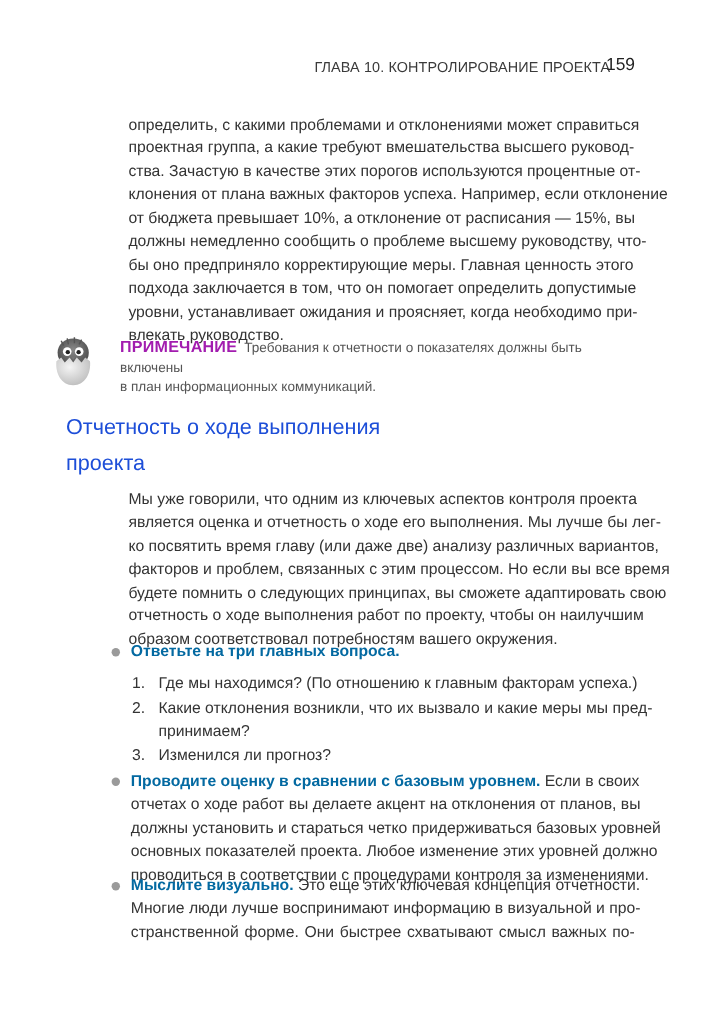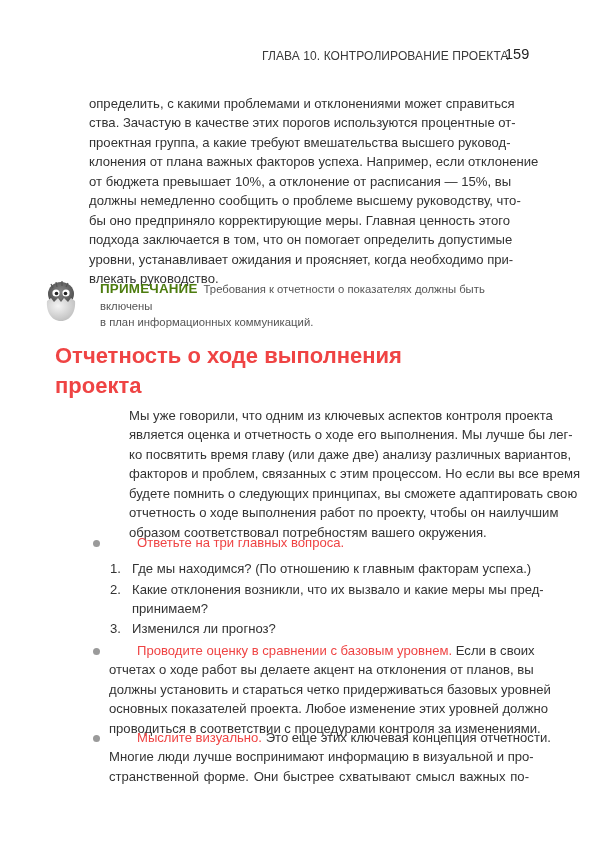--- a/index.html
+++ b/index.html
@@ -10,57 +10,57 @@
     }
     .running-head {
       position: absolute; top: 49px; left: 262px;
       font-size: 12px; color: #3a3a3a; letter-spacing: 0.1px;
     }
     .page-num {
       position: absolute; top: 46px; left: 505px;
       font-size: 14.5px; color: #222; font-weight: 400;
     }
     .body-text {
-      position: absolute; left: 89px; width: 421px;
+      position: absolute; left: 107px; width: 421px;
       font-size: 13.1px; line-height: 19.45px; color: #333;
       text-align: justify;
     }
     .body-text .ln { display: block; white-space: nowrap; text-align-last: justify; height: 19.45px; }
     .body-text .ln.last { text-align-last: left; }
     .p1 { top: 94px; }
     .note {
       position: absolute; left: 37px; top: 277px; width: 500px;
     }
     .note-icon {
       position: absolute; left: 6px; top: 2px; width: 36px; height: 44px;
     }
     .note-text {
       position: absolute; left: 63px; top: 4px; width: 440px;
       font-size: 11.3px; line-height: 16.5px; color: #555;
     }
     .note-label {
-      font-weight: 700; font-size: 13.4px; color: #4d7c0f; letter-spacing: 0.2px; margin-right: 6px;
+      font-weight: 700; font-size: 13.4px; color: #a21caf; letter-spacing: 0.2px; margin-right: 6px;
     }
     .section-title {
       position: absolute; left: 55px; top: 341px; width: 500px;
-      font-size: 22px; line-height: 30px; color: #ef4444; font-weight: 700;
+      font-size: 18px; line-height: 30px; color: #1d4ed8; font-weight: 400;
     }
-    .p2 { top: 406px; margin-left: 40px; }
+    .p2 { top: 406px; }
     .bullet-item { position: absolute; left: 93px; width: 435px; }
     .bullet-dot {
       position: absolute; left: 0; top: 7px; width: 7px; height: 7px;
       border-radius: 50%; background: #9a9a9a;
     }
     .bullet-body {
       position: absolute; left: 16px; width: 420px;
       font-size: 13.1px; line-height: 19.45px; color: #333;
     }
     .bullet-body .ln { display: block; white-space: nowrap; text-align-last: justify; text-align: justify; height: 19.45px; }
     .bullet-body .ln.last { text-align-last: left; }
-    .bold { font-weight: 400; color: #ef4444; margin-left: 28px; }
+    .bold { font-weight: 700; color: #0369a1; }
     .b1 { top: 533px; }
     .num-list { position: absolute; left: 110px; width: 420px; }
     .num-item { position: relative; font-size: 13.1px; line-height: 19.45px; color: #333; }
     .num-item .num { position: absolute; left: 0; top: 0; }
     .num-item .txt { display: block; margin-left: 22px; }
     .num-item .txt .ln { display: block; white-space: nowrap; height: 19.45px; text-align: justify; text-align-last: justify; }
     .num-item .txt .ln.last { text-align-last: left; }
     .n1 { top: 559px; }
     .n2 { top: 580px; }
     .n3 { top: 619px; }
@@ -68,22 +68,22 @@
     .b3 { top: 728px; }
   </style>
 </head>
 <body>
 
 <div class="running-head">ГЛАВА 10. КОНТРОЛИРОВАНИЕ ПРОЕКТА</div>
 <div class="page-num">159</div>
 
 <div class="body-text p1">
   <span class="ln">определить, с какими проблемами и отклонениями может справиться</span>
+  <span class="ln">проектная группа, а какие требуют вмешательства высшего руковод-</span>
   <span class="ln">ства. Зачастую в качестве этих порогов используются процентные от-</span>
-  <span class="ln">проектная группа, а какие требуют вмешательства высшего руковод-</span>
   <span class="ln">клонения от плана важных факторов успеха. Например, если отклонение</span>
   <span class="ln">от бюджета превышает 10%, а отклонение от расписания — 15%, вы</span>
   <span class="ln">должны немедленно сообщить о проблеме высшему руководству, что-</span>
   <span class="ln">бы оно предприняло корректирующие меры. Главная ценность этого</span>
   <span class="ln">подхода заключается в том, что он помогает определить допустимые</span>
   <span class="ln">уровни, устанавливает ожидания и проясняет, когда необходимо при-</span>
   <span class="ln last">влекать руководство.</span>
 </div>
 
 <div class="note">

